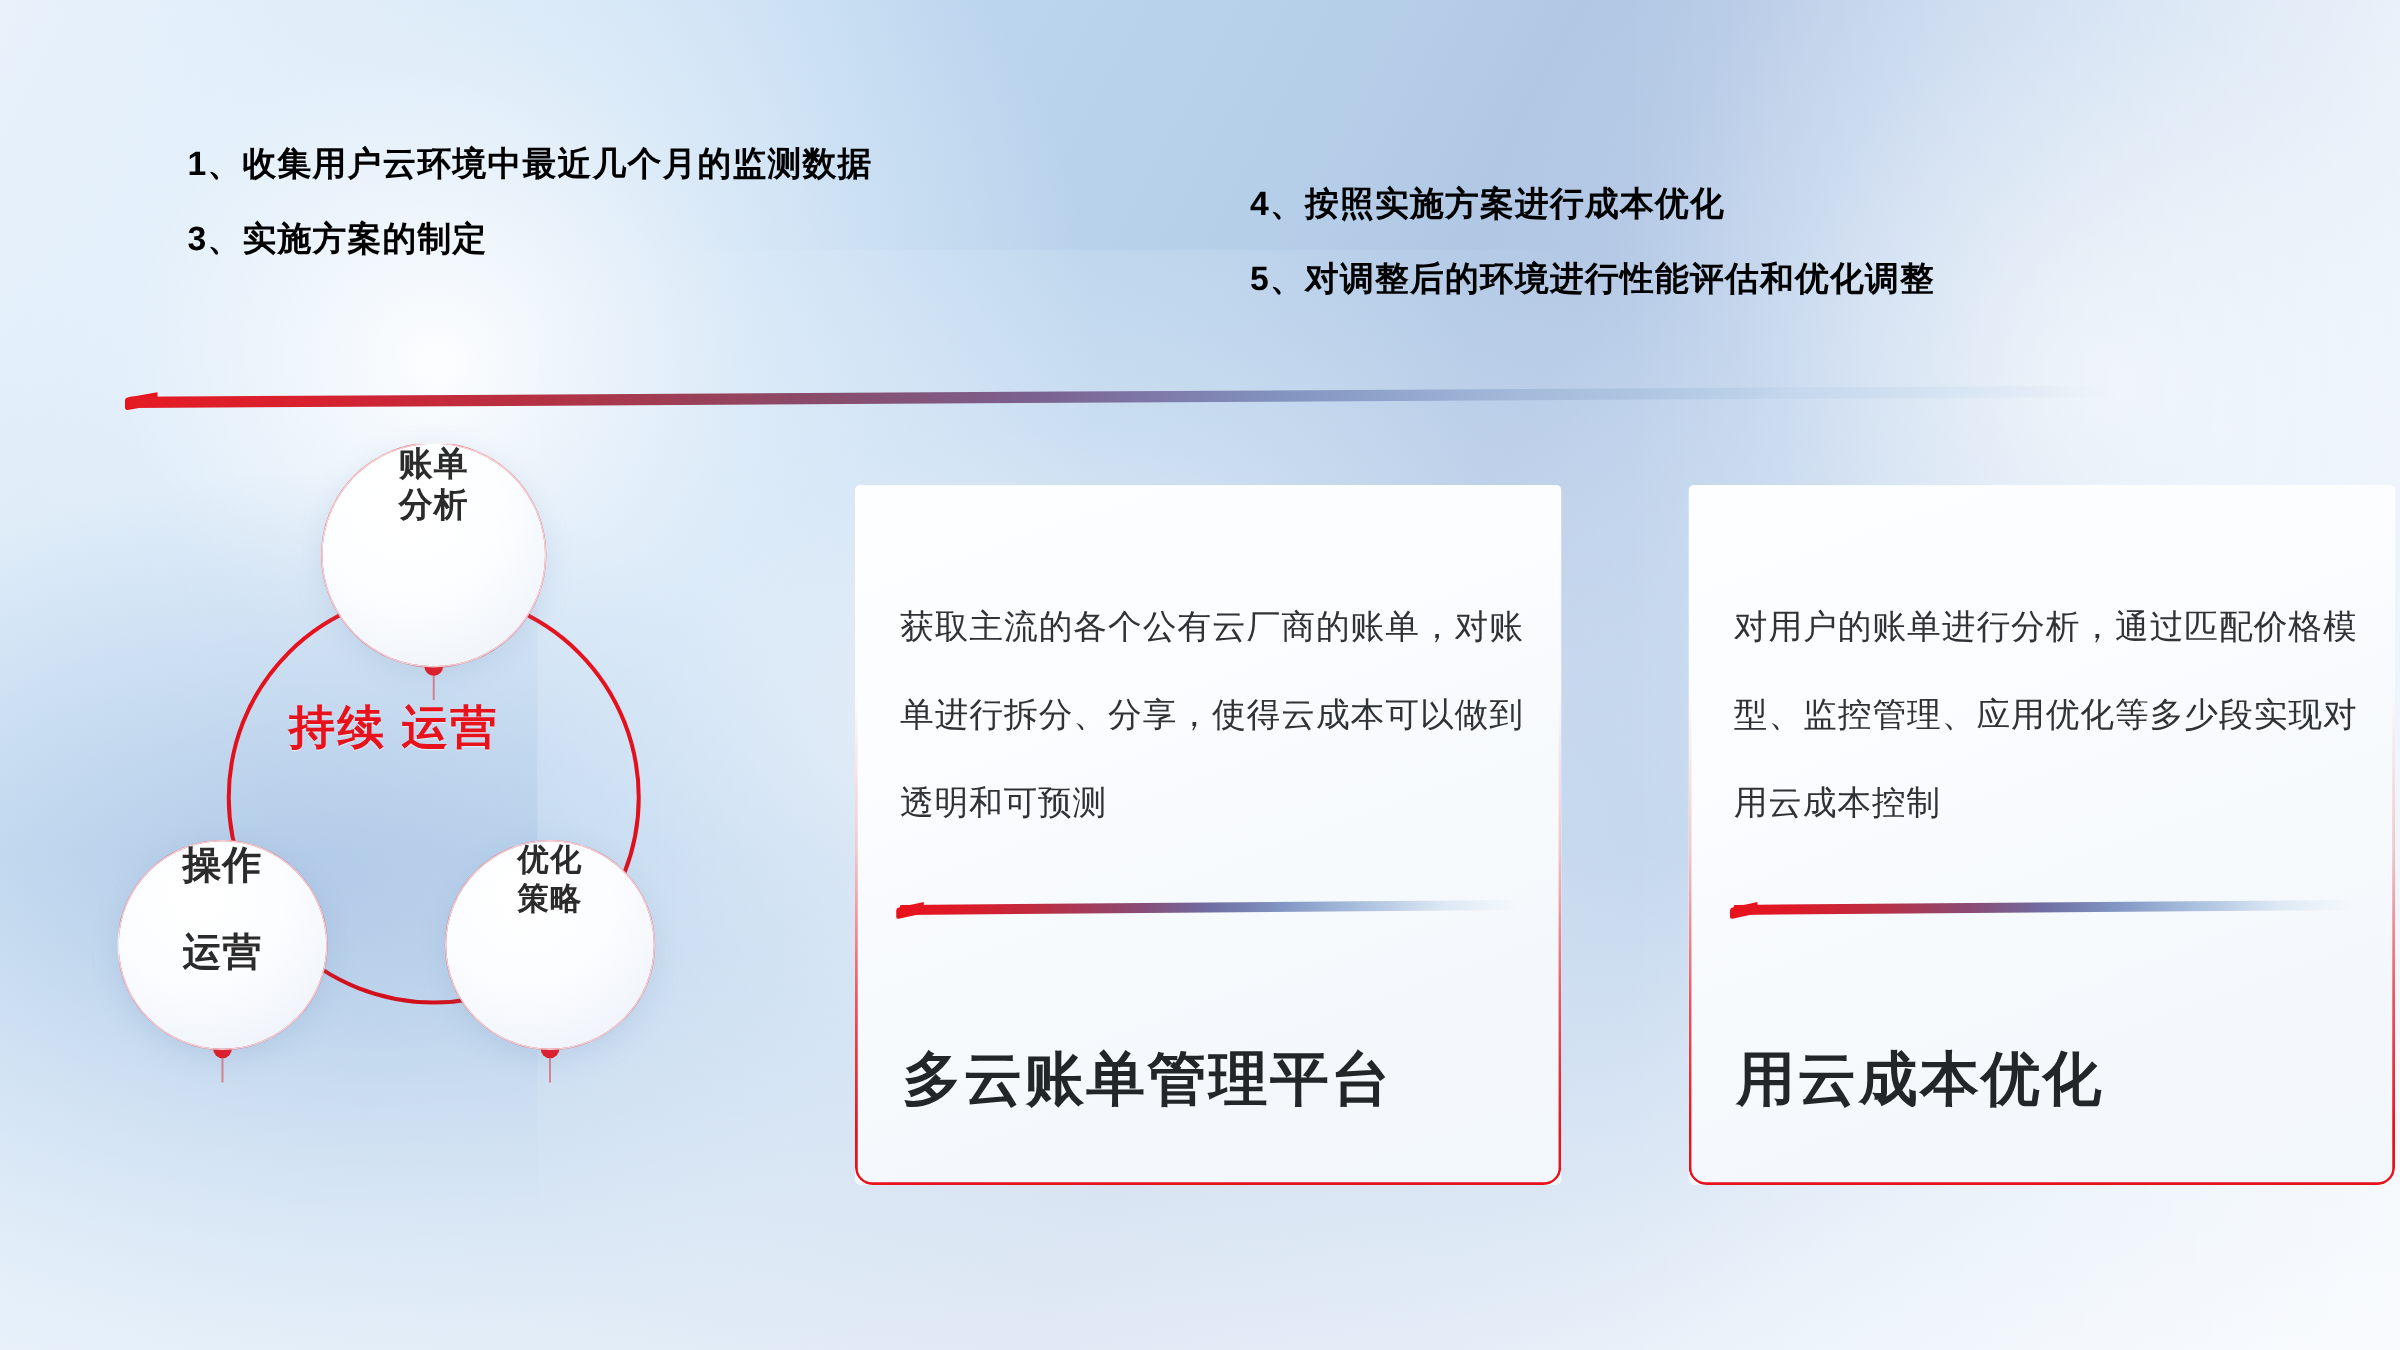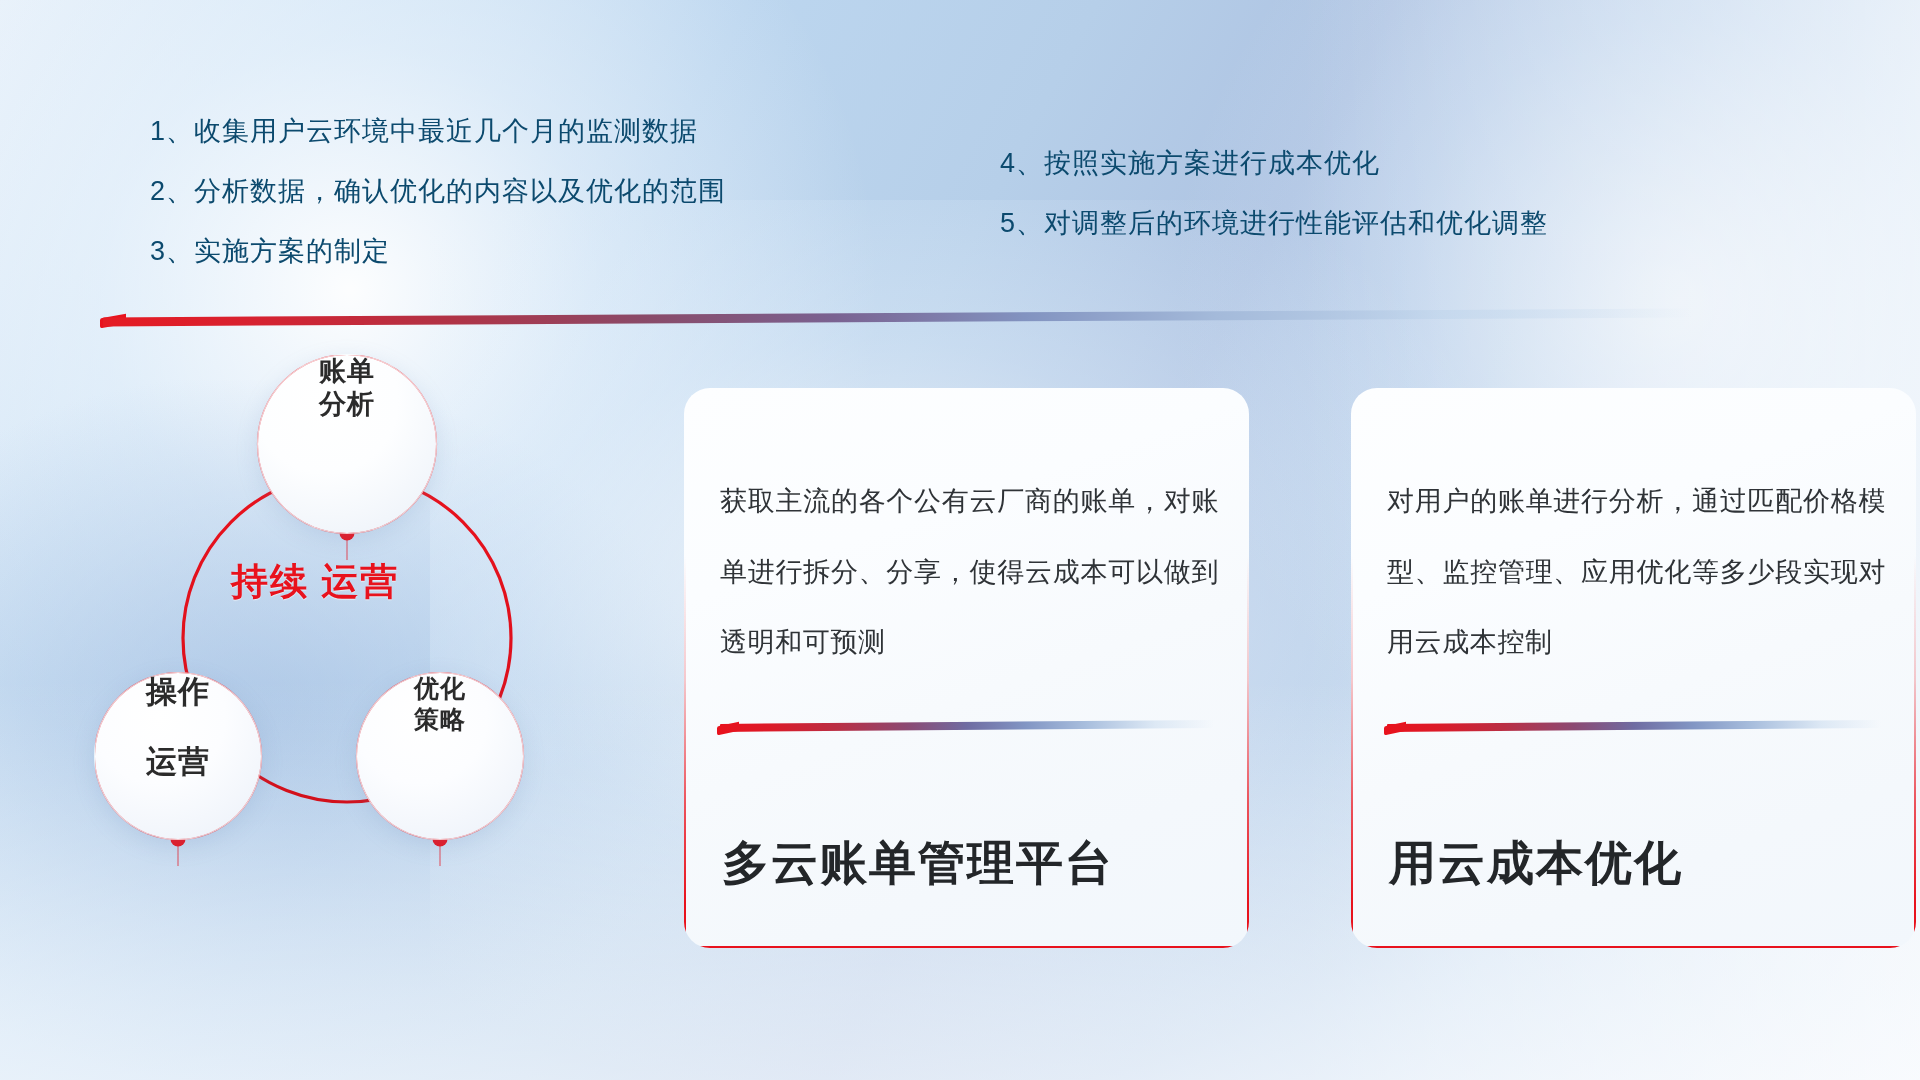--- a/index.html
+++ b/index.html
@@ -52,26 +52,26 @@
 
   
   #top-lists{
     position:absolute; left:0; top:0; width:1920px; height:300px;
   }
   .list-col{ position:absolute; }
   #list-col-left{ left:150px; top:118px; }
   #list-col-right{ left:1000px; top:150px; }
   .list-item{
     font-size:27px;
-    color:#0c4a6e;
+    color:#000000;
     letter-spacing:1px;
     line-height:1;
     margin-bottom:33px;
     white-space:nowrap;
-    font-weight:400;
+    font-weight:700;
   }
 
   
   #top-divider{
     position:absolute; left:103px; top:313px; width:1590px; height:9px;
     transform:skewY(-0.32deg);
     background:linear-gradient(90deg,
       #e51b23 0%, #d8212f 9%, #b03346 22%, #8a4a68 34%,
       #7a6291 46%, #8293c0 58%, #a4bada 70%,
       rgba(190,212,235,.55) 84%, rgba(205,223,240,0) 100%);
@@ -133,21 +133,21 @@
     font-size:37px;
     line-height:1.18;
     letter-spacing:2px;
     text-shadow:0 1px 1px rgba(255,255,255,.6);
   }
 
   
   .card{
     position:absolute;
     top:388px; width:565px; height:560px;
-    border-radius:26px;
+    border-radius:4px;
     background:linear-gradient(160deg,
       #fdfeff 0%, #fbfdff 28%, #f7fafd 54%, #f4f8fc 78%, #f2f7fc 100%);
     overflow:hidden;
   }
   #card-0{ left:684px; }
   #card-1{ left:1351px; }
   .card-edge{
     position:absolute; inset:0; border-radius:14px; pointer-events:none;
     padding:2px;
     background:linear-gradient(180deg,
@@ -198,21 +198,20 @@
 <div id="bg-blue-blob"></div>
 <div id="bg-glow-mid"></div>
 <div id="bg-glow-right"></div>
 <div id="bg-right-wash"></div>
 <div id="bg-bottom-wash"></div>
 
 <div id="top-lists">
 
   <div class="list-col" id="list-col-left">
     <div class="list-item">1、收集用户云环境中最近几个月的监测数据</div>
-    <div class="list-item">2、分析数据，确认优化的内容以及优化的范围</div>
     <div class="list-item">3、实施方案的制定</div>
   </div>
 
   <div class="list-col" id="list-col-right">
     <div class="list-item">4、按照实施方案进行成本优化</div>
     <div class="list-item">5、对调整后的环境进行性能评估和优化调整</div>
   </div>
 
 </div>
 

